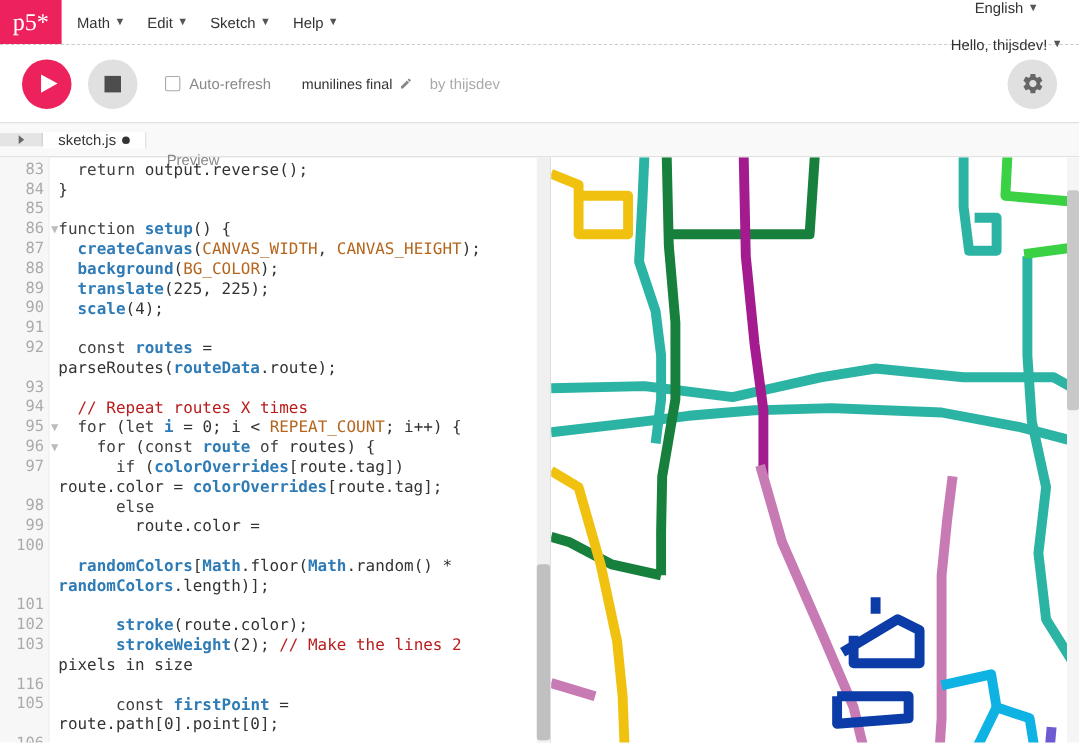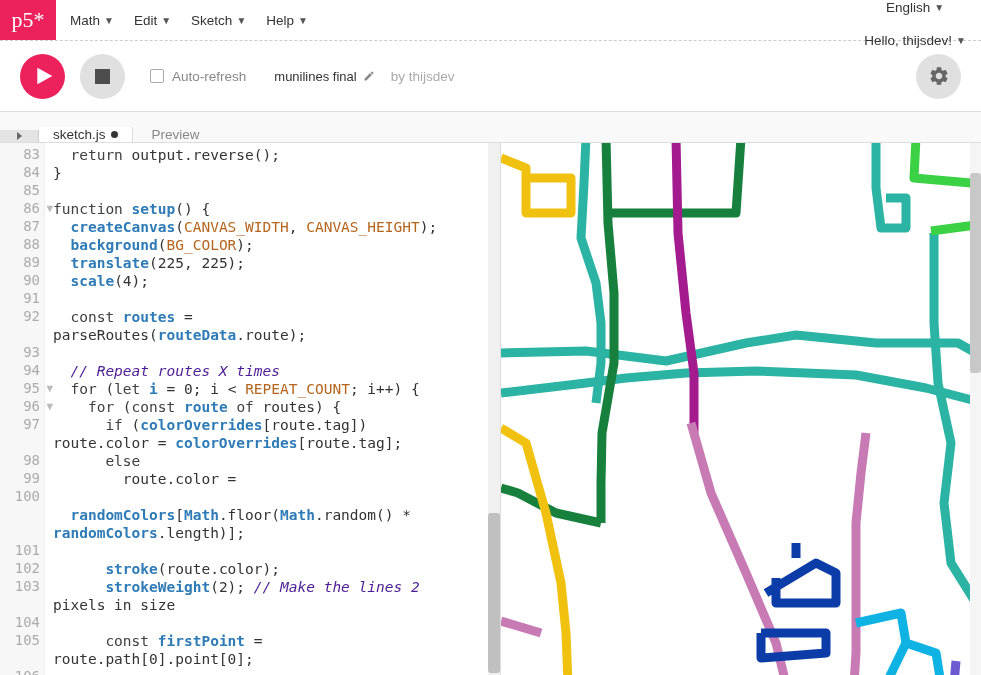--- a/index.html
+++ b/index.html
@@ -13,37 +13,37 @@
     .toolbar { height: 70px; display: flex; align-items: center; padding: 0 20px; }
     .play-btn { width: 45px; height: 45px; border-radius: 50%; background: #ed225d; display: flex; align-items: center; justify-content: center; cursor: pointer; }
     .play-btn svg { fill: #fff; width: 20px; height: 20px; margin-left: 3px; }
     .stop-btn { width: 45px; height: 45px; border-radius: 50%; background: #e0e0e0; display: flex; align-items: center; justify-content: center; margin-left: 15px; cursor: pointer; }
     .stop-btn div { width: 15px; height: 15px; background: #4d4d4d; }
     .auto-refresh { display: flex; align-items: flex-start; gap: 8px; margin-left: 25px; font-size: 13.5px; color: #888; }
     .auto-refresh-checkbox { width: 14px; height: 14px; border: 1.5px solid #aaa; border-radius: 2px; }
     .sketch-name { margin-left: 28px; font-size: 13px; color: #333; display: flex; align-items: center; gap: 6px; }
     .by-user { margin-left: 16px; font-size: 13.5px; color: #aaa; }
     .gear-btn { margin-left: auto; width: 45px; height: 45px; border-radius: 50%; background: #e0e0e0; display: flex; align-items: center; justify-content: center; cursor: pointer; }
-    .tabs { height: 32px; display: flex; align-items: flex-end; border-top: 1px solid #ddd; border-bottom: 1px solid #ddd; background: #f9f9f9; }
+    .tabs { height: 32px; display: flex; align-items: center; border-top: 1px solid #ddd; border-bottom: 1px solid #ddd; background: #f9f9f9; }
     .tab-toggle { width: 39px; background: #e4e4e4; display: flex; align-items: center; justify-content: center; border-right: 1px solid #ccc; cursor: pointer; }
     .tab-name { padding: 0 14px; display: flex; align-items: center; font-size: 13.5px; color: #333; gap: 5px; background: #fff; border-right: 1px solid #ddd; }
     .unsaved-dot { width: 7px; height: 7px; border-radius: 50%; background: #333; }
     .saved-text { margin-left: auto; font-size: 13.5px; color: #888; padding-right: 18px; display: flex; align-items: center; }
     .preview-tab { font-size: 13.5px; color: #888; display: flex; align-items: center; padding-left: 18px; margin-top: 36px; }
     .workspace { display: flex; height: 541px; }
     .editor-pane { width: 501px; display: flex; position: relative; border-right: 1px solid #ddd; }
     .gutter { width: 45px; background: #f7f7f7; border-right: 1px solid #eee; padding-top: 3px; }
     .gutter-line { height: 18px; text-align: right; font-family: 'Menlo', 'Consolas', monospace; font-size: 14px; color: #ababab; padding-right: 4px; position: relative; }
     .fold { position: absolute; right: -9px; top: 2px; color: #bbb; font-size: 11px; }
     .code-area { flex: 1; font-family: 'Menlo', 'Consolas', monospace; font-size: 14.5px; line-height: 18px; padding: 3px 0 0 8px; white-space: pre; overflow: hidden; color: #333; }
     .code-line { height: 18px; }
     .kw { color: #404040; }
     .fn { color: #2e7bb6; font-weight: 600; }
     .const2 { color: #b5651d; }
-    .cmt { color: #4c1d95; font-style: italic; }
+    .cmt { color: #b91c1c; }
     .scrollbar-v { position: absolute; right: 0; top: 0; width: 12px; height: 100%; background: #f0f0f0; }
     .scrollbar-thumb { position: absolute; width: 12px; background: #c0c0c0; border-radius: 3px; }
     .preview-pane { flex: 1; position: relative; background: #fff; overflow: hidden; }
     .preview-scroll { position: absolute; right: 0; top: 0; width: 11px; height: 100%; background: #f5f5f5; }
     .preview-scroll-thumb { position: absolute; width: 11px; background: #c8c8c8; border-radius: 3px; top: 30px; height: 200px; }
     svg.canvas { width: 100%; height: 100%; }
   </style>
 </head>
 <body>
 
@@ -142,21 +142,21 @@
         <div class="gutter-line"></div>
         <div class="gutter-line">98</div>
         <div class="gutter-line">99</div>
         <div class="gutter-line">100</div>
         <div class="gutter-line"></div>
         <div class="gutter-line"></div>
         <div class="gutter-line">101</div>
         <div class="gutter-line">102</div>
         <div class="gutter-line">103</div>
         <div class="gutter-line"></div>
-        <div class="gutter-line">104</div>
+        <div class="gutter-line">116</div>
         <div class="gutter-line">105</div>
         <div class="gutter-line"></div>
         <div class="gutter-line">106</div>
       </div>
     <div class="code-area" id="code"><div class="code-line">  <span class="kw">return</span> output.reverse();</div><div class="code-line">}</div><div class="code-line"></div><div class="code-line"><span class="kw">function</span> <span class="fn">setup</span>() {</div><div class="code-line">  <span class="fn">createCanvas</span>(<span class="const2">CANVAS_WIDTH</span>, <span class="const2">CANVAS_HEIGHT</span>);</div><div class="code-line">  <span class="fn">background</span>(<span class="const2">BG_COLOR</span>);</div><div class="code-line">  <span class="fn">translate</span>(225, 225);</div><div class="code-line">  <span class="fn">scale</span>(4);</div><div class="code-line"></div><div class="code-line">  <span class="kw">const</span> <span class="fn">routes</span> = </div><div class="code-line">parseRoutes(<span class="fn">routeData</span>.route);</div><div class="code-line"></div><div class="code-line">  <span class="cmt">// Repeat routes X times</span></div><div class="code-line">  <span class="kw">for</span> (<span class="kw">let</span> <span class="fn">i</span> = 0; i &lt; <span class="const2">REPEAT_COUNT</span>; i++) {</div><div class="code-line">    <span class="kw">for</span> (<span class="kw">const</span> <span class="fn">route</span> <span class="kw">of</span> routes) {</div><div class="code-line">      <span class="kw">if</span> (<span class="fn">colorOverrides</span>[route.tag]) </div><div class="code-line">route.color = <span class="fn">colorOverrides</span>[route.tag];</div><div class="code-line">      <span class="kw">else</span></div><div class="code-line">        route.color =</div><div class="code-line"></div><div class="code-line">  <span class="fn">randomColors</span>[<span class="fn">Math</span>.floor(<span class="fn">Math</span>.random() * </div><div class="code-line"><span class="fn">randomColors</span>.length)];</div><div class="code-line"></div><div class="code-line">      <span class="fn">stroke</span>(route.color);</div><div class="code-line">      <span class="fn">strokeWeight</span>(2); <span class="cmt">// Make the lines 2 </span></div><div class="code-line">pixels in size</div><div class="code-line"></div><div class="code-line">      <span class="kw">const</span> <span class="fn">firstPoint</span> = </div><div class="code-line">route.path[0].point[0];</div><div class="code-line"></div></div>
     <div class="scrollbar-v">
       <div class="scrollbar-thumb" style="top:370px;height:160px"></div>
     </div>
   </div>
   <div class="preview-pane">

